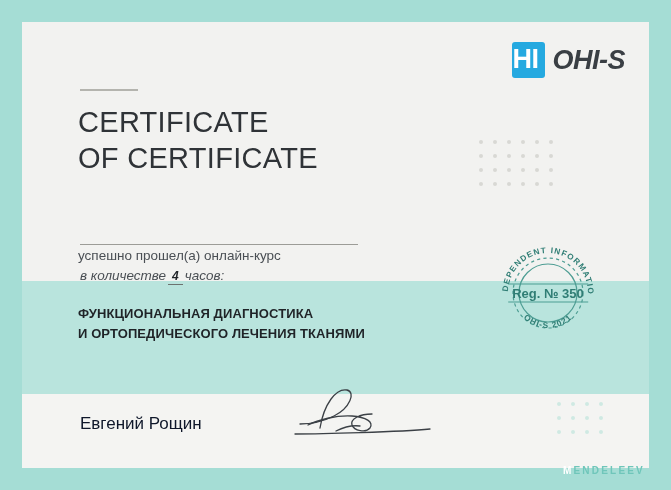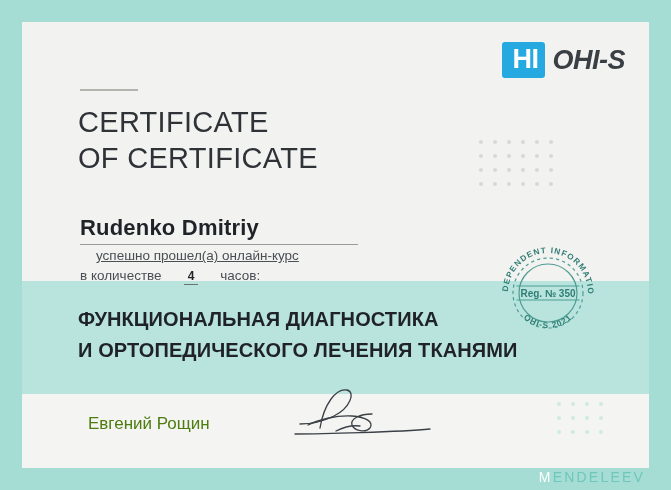--- a/index.html
+++ b/index.html
@@ -61,21 +61,21 @@
     display: flex;
     align-items: center;
     gap: 7px;
   }
   .logo-hi {
     background: #25a9e0;
     color: #ffffff;
     font-weight: bold;
     font-size: 27px;
     line-height: 1;
-    padding: 4px 7px 5px 10px;
+    padding: 4px 7px 5px 0;
     border-radius: 3px;
     letter-spacing: -0.5px;
   }
   .logo-text {
     color: #3a3f44;
     font-weight: bold;
     font-size: 27px;
     letter-spacing: -0.5px;
     font-style: italic;
   }
@@ -135,58 +135,58 @@
   .recipient-rule {
     position: absolute;
     left: 58px;
     top: 222px;
     width: 278px;
     height: 1px;
     background: #9c9c97;
   }
   .passed-line {
     position: absolute;
-    left: 74px;
+    left: 56px;
     top: 226px;
     color: #4a4f54;
     font-size: 13.5px;
-    text-decoration: underline;
   }
   .hours-line {
     position: absolute;
     left: 58px;
     top: 246px;
     color: #4a4f54;
     font-size: 13.5px;
     display: flex;
     align-items: baseline;
-    gap: 22px;
+    gap: 2px;
+    font-style: italic;
   }
   .hours-value {
     font-weight: bold;
     font-size: 12px;
     color: #1f2327;
     border-bottom: 1px solid #6d726f;
     padding: 0 4px 1px 4px;
   }
   .course-title {
     position: absolute;
     left: 56px;
     top: 282px;
     color: #1f2327;
     font-weight: bold;
-    font-size: 20px;
+    font-size: 13px;
     line-height: 1.55;
     letter-spacing: 0.1px;
   }
   .signer-name {
     position: absolute;
-    left: 66px;
+    left: 58px;
     top: 392px;
-    color: #4d7c0f;
+    color: #0f172a;
     font-size: 17px;
   }
   
   .signature {
     position: absolute;
     left: 268px;
     top: 362px;
   }
   
   .stamp {
@@ -194,35 +194,35 @@
     right: 48px;
     top: 218px;
     width: 106px;
     height: 106px;
   }
   .stamp-reg {
     position: absolute;
     left: 50%;
     top: 50%;
     transform: translate(-50%, -50%);
-    font-size: 10px;
+    font-size: 13px;
     font-weight: bold;
     color: #2f7d74;
     white-space: nowrap;
     border-top: 1px solid #4d9d93;
     border-bottom: 1px solid #4d9d93;
     padding: 1px 4px;
   }
   .mendeleev {
     position: absolute;
     right: 26px;
-    bottom: 5px;
+    bottom: 14px;
     color: #6fc6ba;
-    font-size: 14px;
-    font-weight: normal;
+    font-size: 10px;
+    font-weight: bold;
     letter-spacing: 2.2px;
   }
   .mendeleev .m-bold { color: #ffffff; }
 </style>
 </head>
 <body>
 
 <div id="certificate">
 
   <div class="frame-outer"></div>
@@ -278,21 +278,20 @@
         <span class="dot"></span>
         <span class="dot"></span>
     </div>
 
     <div class="top-rule"></div>
     <div class="title">
       <div>CERTIFICATE</div>
       <div>OF CERTIFICATE</div>
     </div>
 
-    <div class="recipient">Rudenko Dmitriy</div>
     <div class="recipient-rule"></div>
     <div class="passed-line">успешно прошел(а) онлайн-курс</div>
     <div class="hours-line">
       <span>в количестве</span>
       <span class="hours-value">4</span>
       <span>часов:</span>
     </div>
 
     <div class="course-title">
       <div>ФУНКЦИОНАЛЬНАЯ ДИАГНОСТИКА</div>

